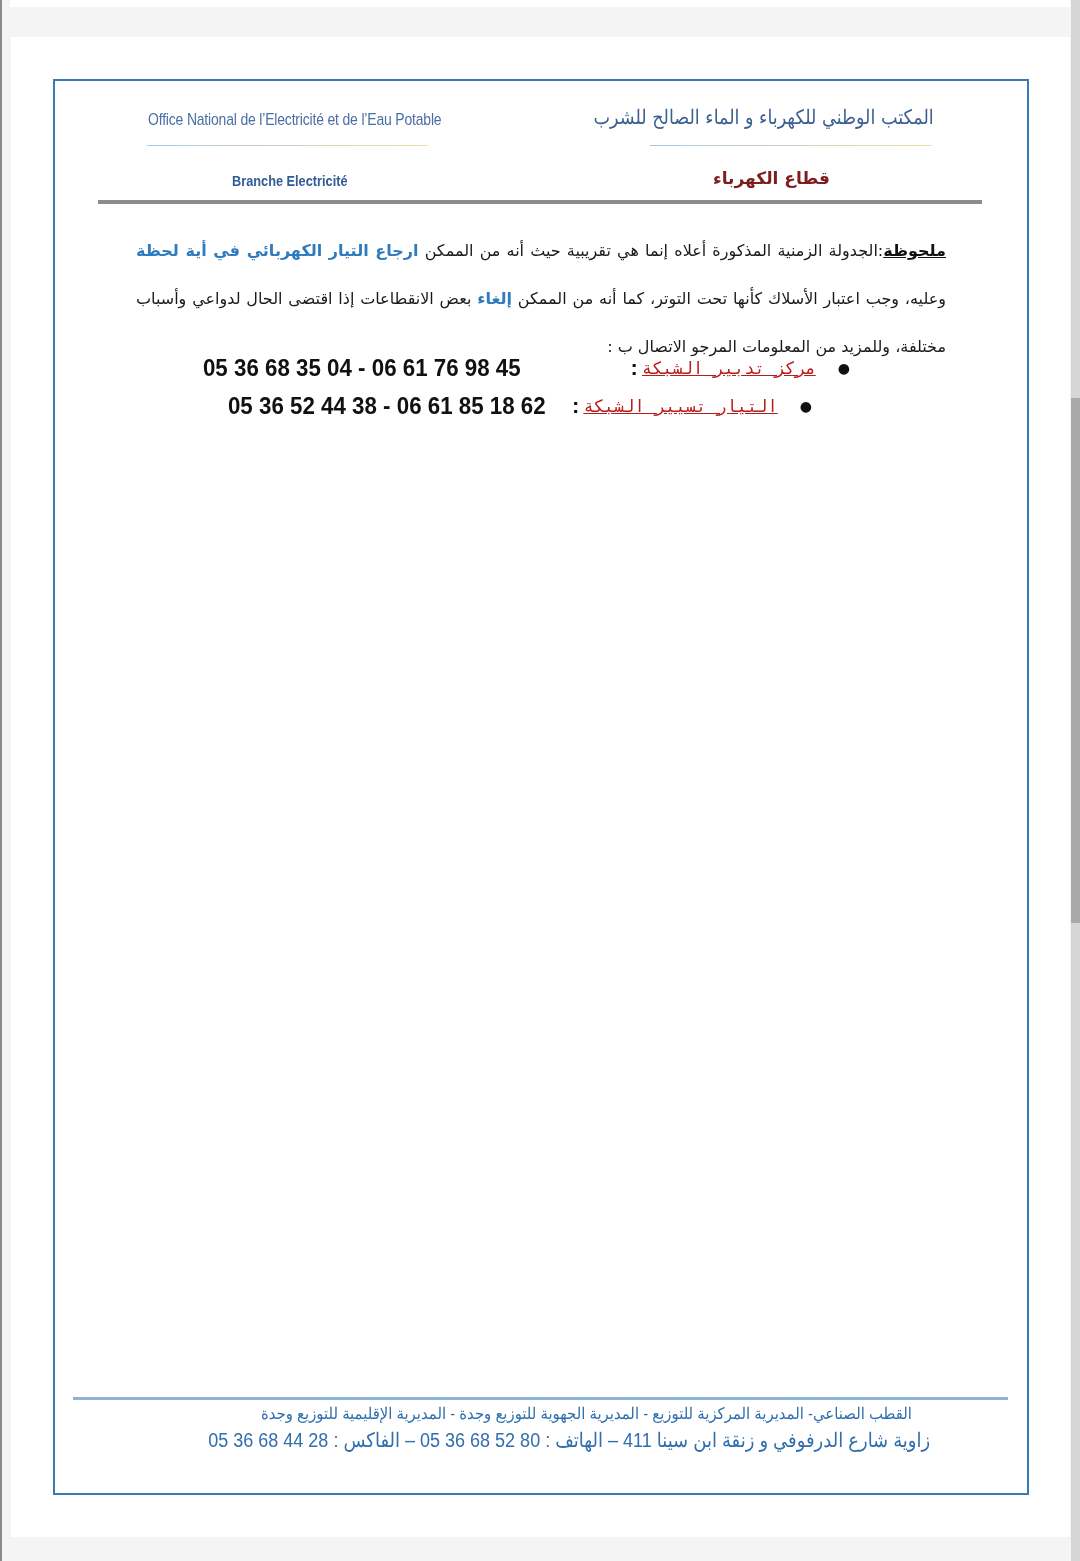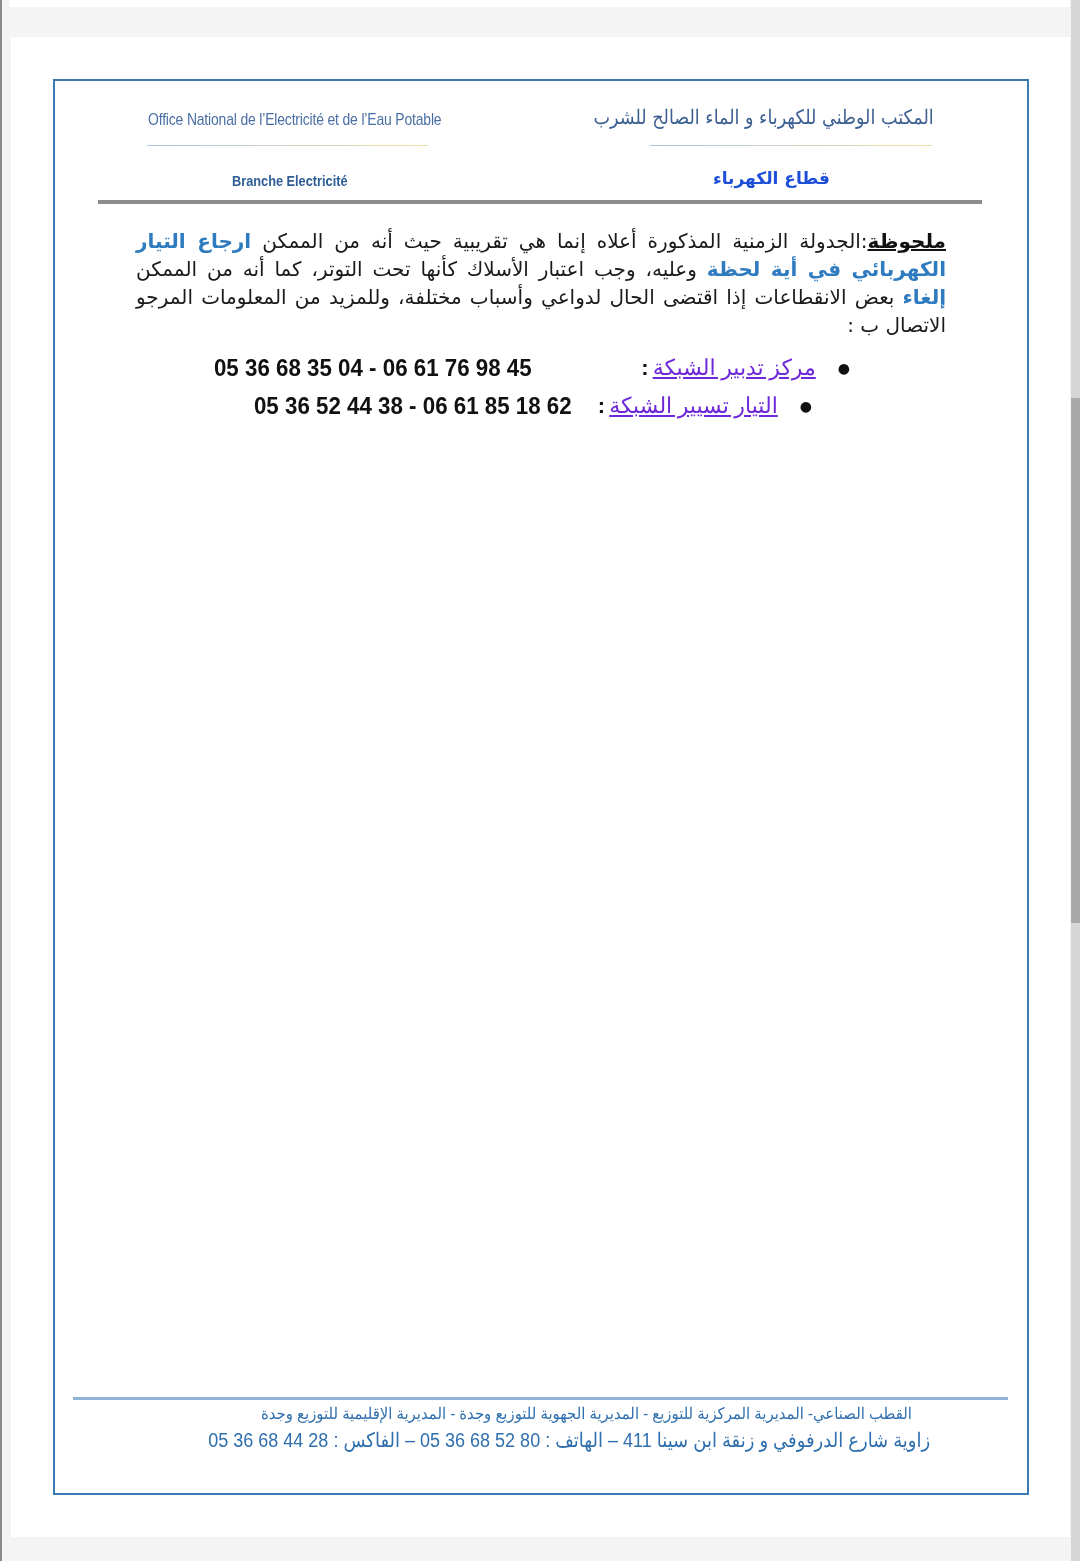--- a/index.html
+++ b/index.html
@@ -87,39 +87,39 @@
       transform: scaleX(0.85);
       transform-origin: left center;
       white-space: nowrap;
     }
     .branch-ar {
       position: absolute;
       right: 250px; top: 168px;
       font-family: "DejaVu Sans", sans-serif;
       font-weight: bold;
       font-size: 17px;
-      color: #1d4ed8;
+      color: #7f1d1d;
       direction: rtl;
       white-space: nowrap;
     }
     .hdr-sep {
       position: absolute;
       left: 98px; top: 200px; width: 884px; height: 4px;
       background: #8c8c8c;
     }
     .note {
       position: absolute;
       left: 136px; top: 227px;
       width: 810px;
       direction: rtl;
       text-align: justify;
       text-align-last: right;
       font-family: "DejaVu Sans", sans-serif;
-      font-size: 20px;
-      line-height: 28px;
+      font-size: 16px;
+      line-height: 48px;
       color: #1a1a1a;
     }
     .note .label {
       font-weight: bold;
       text-decoration: underline;
       color: #111;
     }
     .note .hl {
       font-weight: bold;
       color: #2f7bbf;
@@ -133,23 +133,23 @@
       direction: rtl;
       white-space: nowrap;
       display: flex;
       align-items: center;
     }
     .bullet {
       font-size: 14px;
       color: #111;
     }
     .contact-label {
-      font-family: Liberation Serif, serif;
-      font-size: 22px;
-      color: #6d28d9;
+      font-family: Liberation Mono, monospace;
+      font-size: 17px;
+      color: #b91c1c;
       text-decoration: underline;
     }
     .colon {
       font-family: "Liberation Sans", sans-serif;
       font-weight: bold;
       font-size: 22px;
       color: #111;
     }
     .phones {
       font-family: "Liberation Sans", sans-serif;

